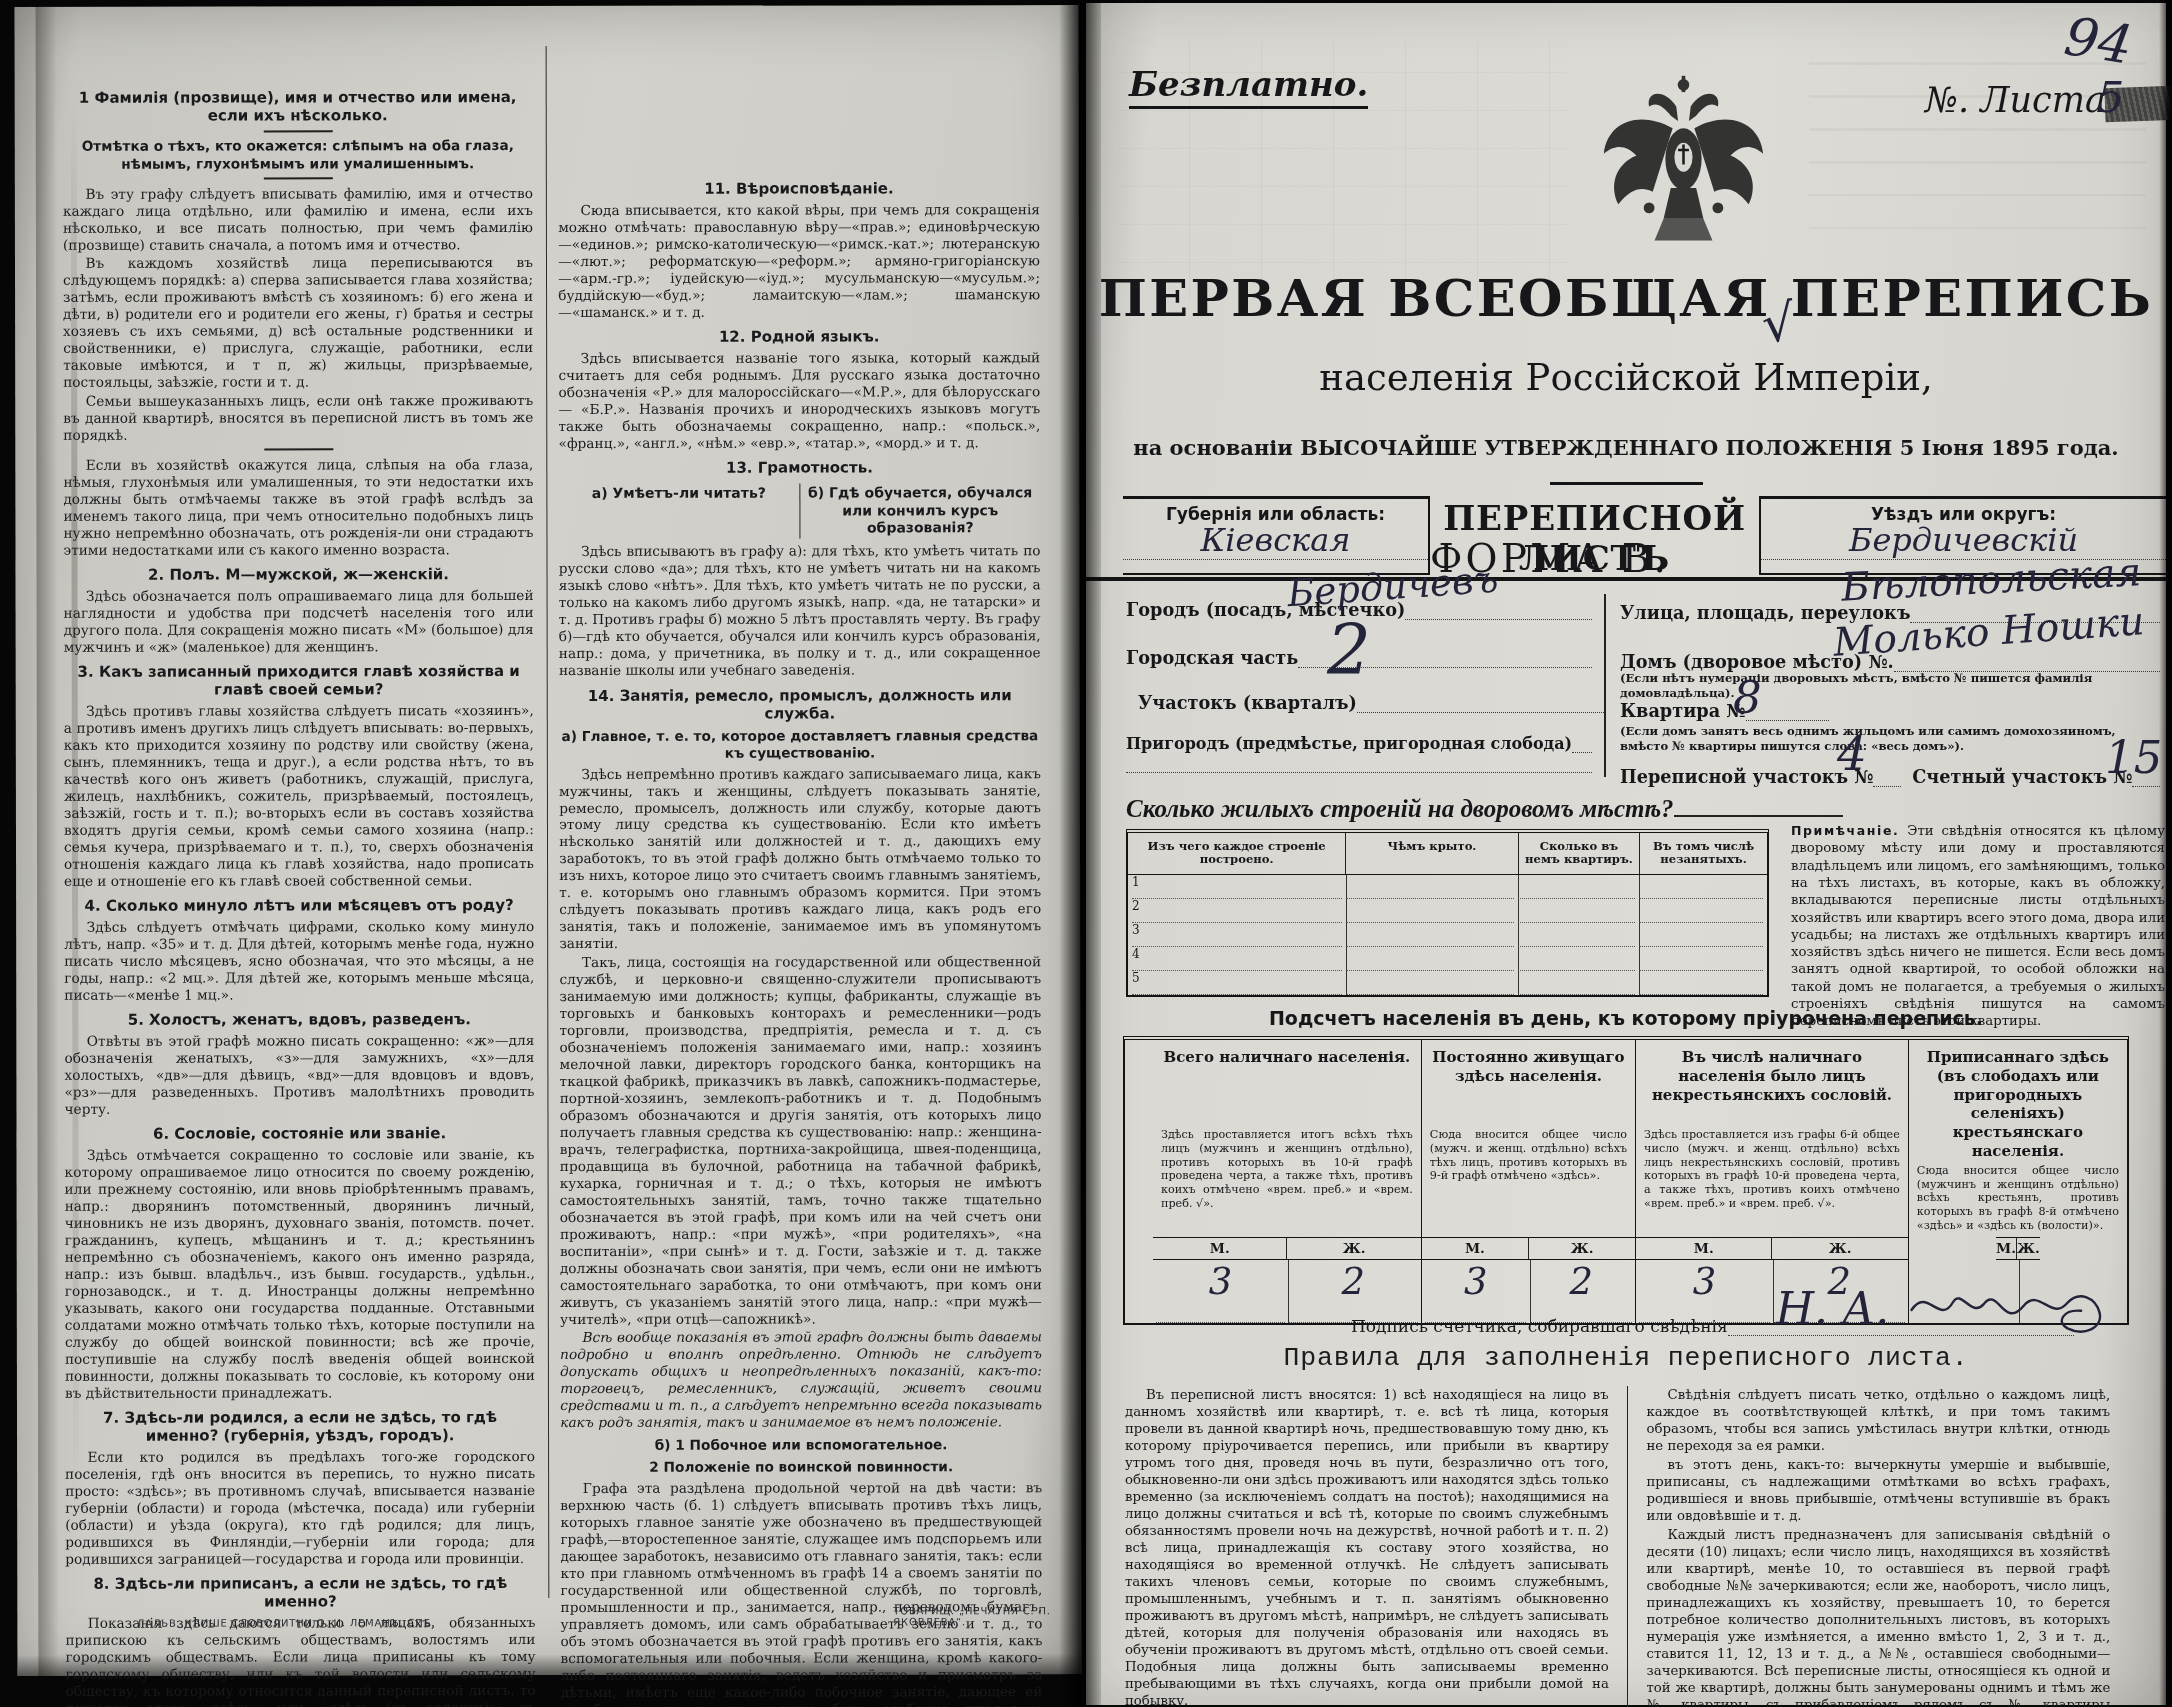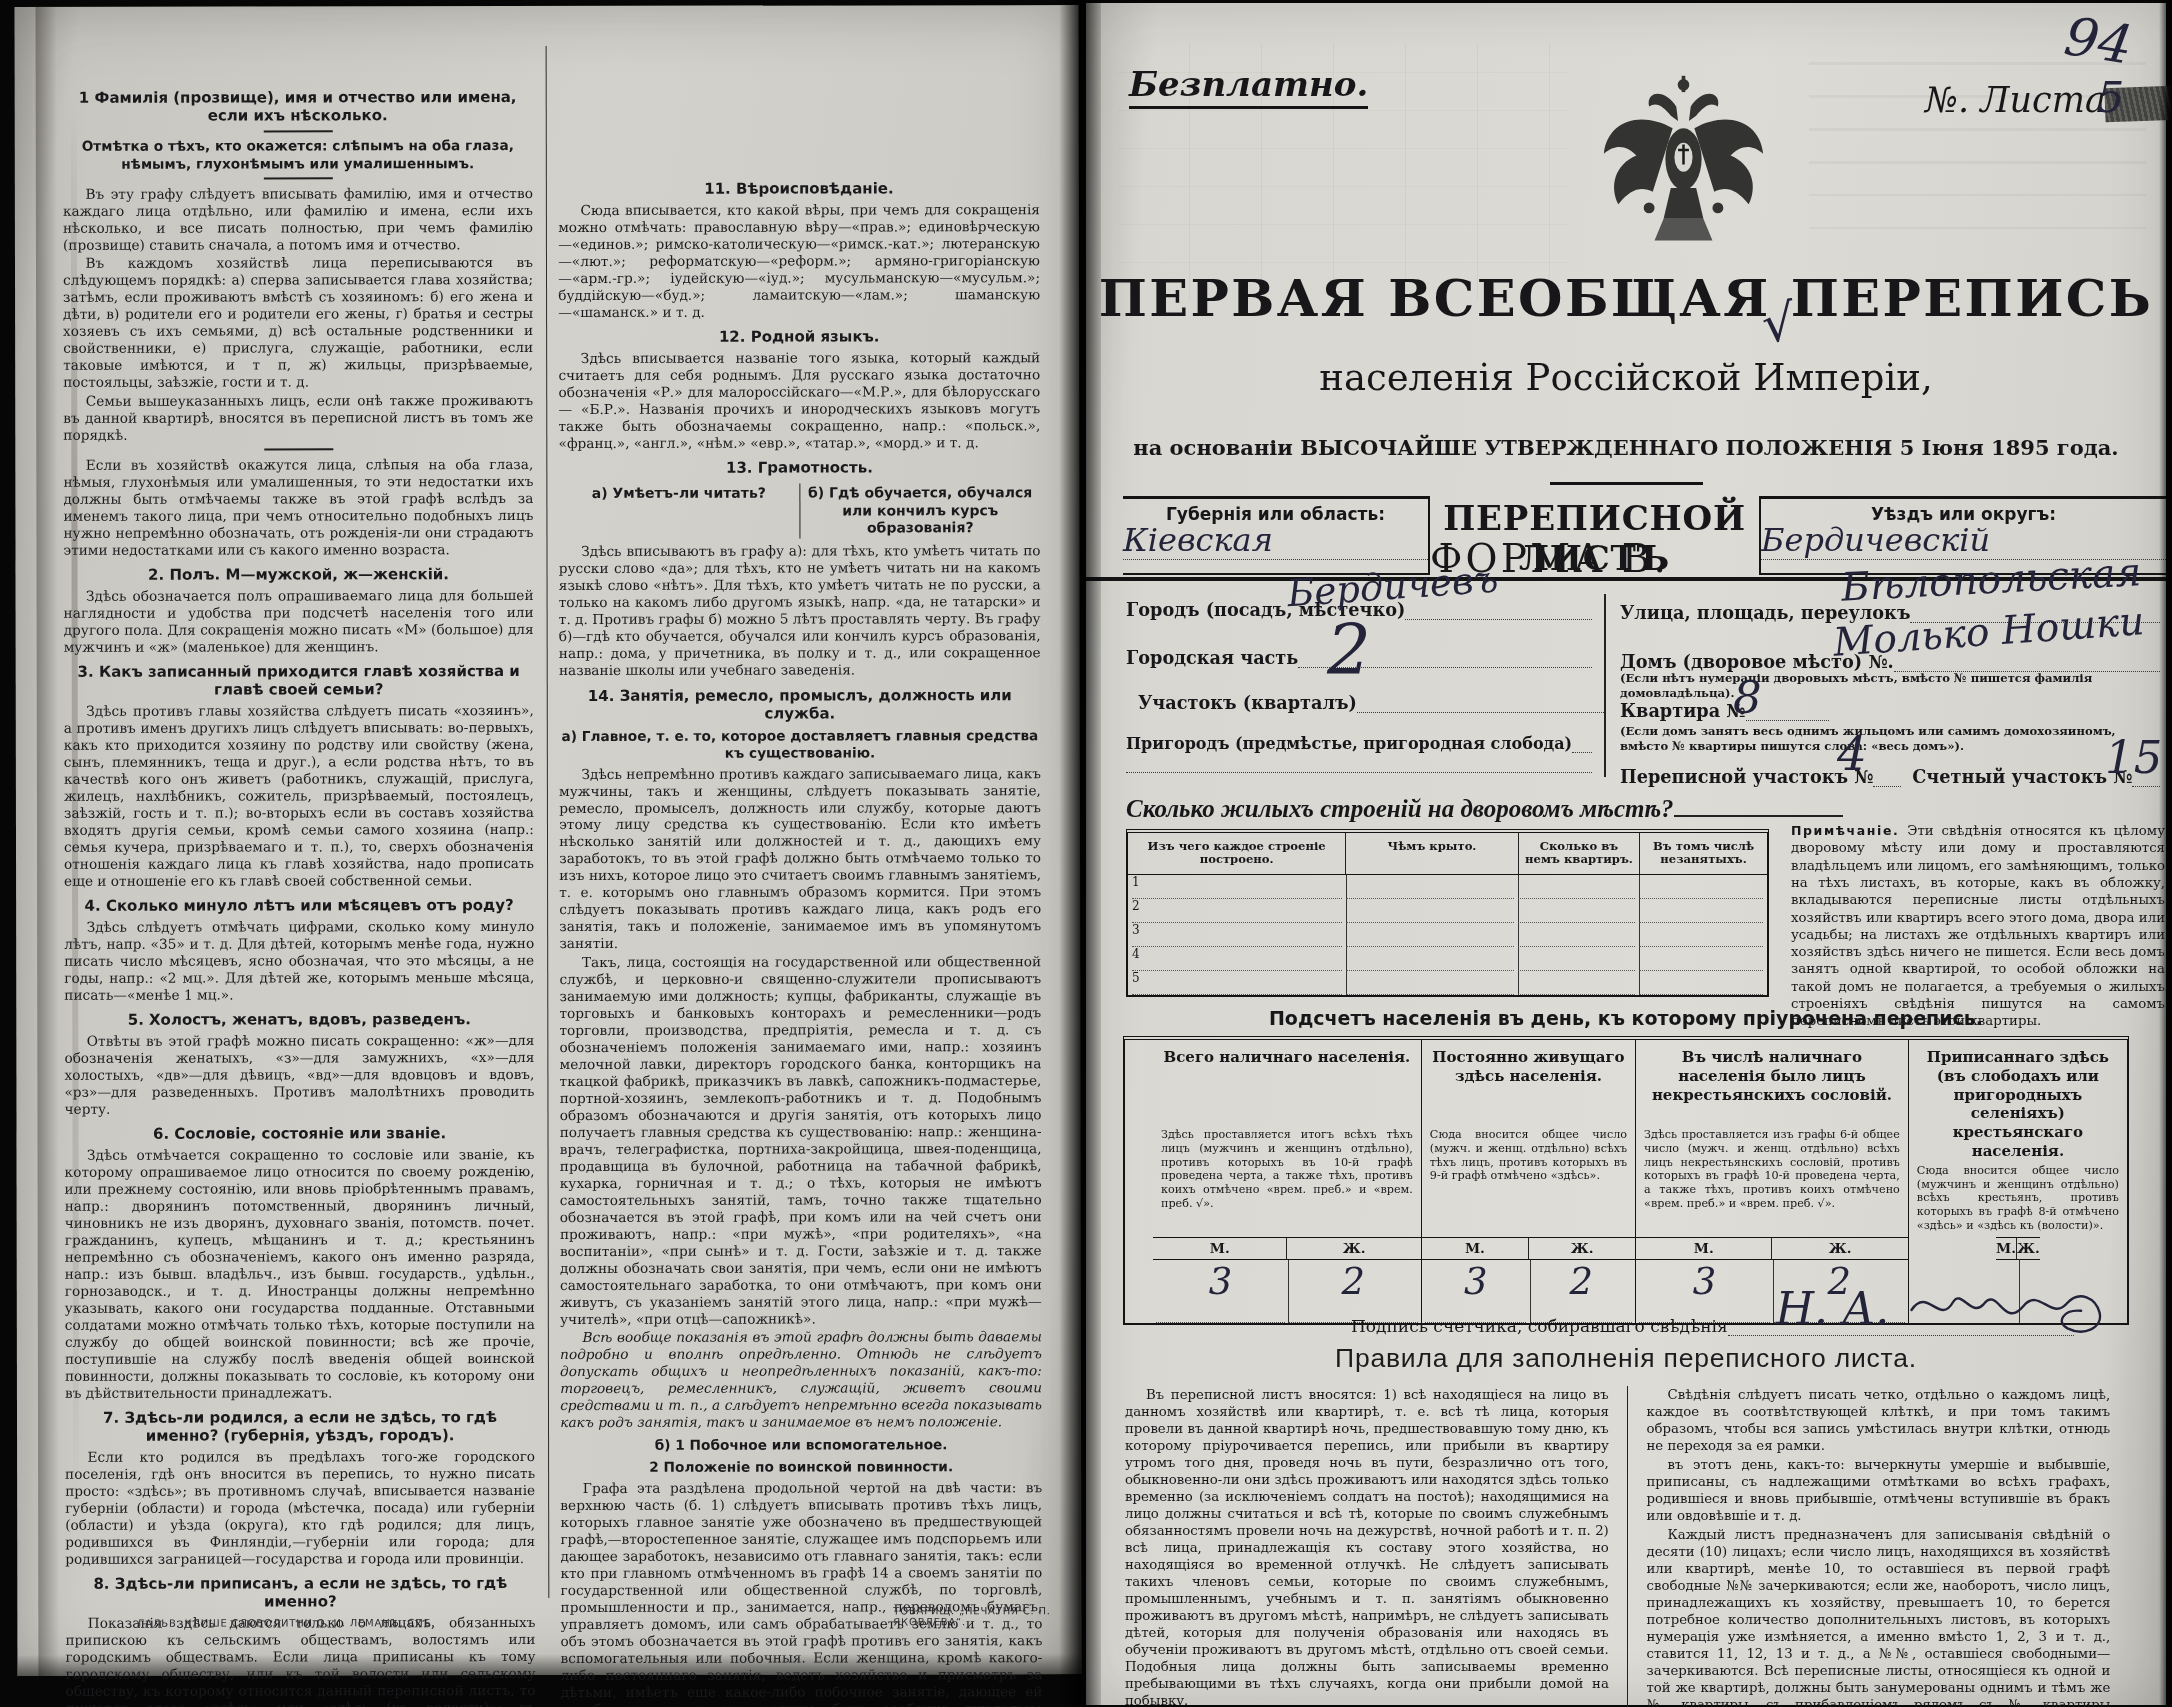--- a/index.html
+++ b/index.html
@@ -49,32 +49,32 @@
   #rp-check{left:676px;top:291px;font-size:51px;transform:rotate(-6deg);}
   #rp-title1{left:0;width:100%;top:265px;text-align:center;font-weight:bold;font-size:51px;
          letter-spacing:2.4px;font-family:"DejaVu Serif",serif;}
   #rp-title2{left:0;width:100%;top:353px;text-align:center;font-size:37px;}
   #rp-title3{left:0;width:100%;top:432px;text-align:center;font-weight:bold;font-size:21px;}
   #rp-trule{left:50%;top:479px;width:153px;margin-left:-76px;border-top:3.2px solid #141414;}
   .hdrbox{box-sizing:border-box;border-top:3.2px solid #141414;border-bottom:2.4px solid #141414;}
   #rp-boxL{left:37px;top:493px;width:307px;height:79px;border-right:2.4px solid #141414;}
   #rp-boxR{left:673px;top:493px;width:407px;height:79px;border-left:2.4px solid #141414;}
   .hdrbox .lbl{font-family:"DejaVu Sans",sans-serif;font-weight:bold;font-size:17px;text-align:center;margin-top:4.8px;}
-  .hdrbox .val{text-align:left;font-size:32px;margin-top:-3.2px;border-bottom:1.6px dotted #3a3a3a;font-style:italic;}
+  .hdrbox .val{text-align:center;font-size:32px;margin-top:-3.2px;border-bottom:1.6px dotted #3a3a3a;font-style:italic;}
   #rp-formA{left:344px;top:495px;width:329px;text-align:center;font-weight:bold;font-size:34px;letter-spacing:0.8px;}
   #rp-formB{left:344px;top:533px;width:326px;text-align:left;font-weight:normal;font-size:39px;letter-spacing:3.2px;}
   #rp-thickrule{left:0;top:574px;width:100%;height:4px;background:#141414;}
   #rp-vdiv{left:518px;top:591px;width:1.6px;height:183px;background:#222;}
   .frow{position:absolute;display:flex;align-items:flex-end;}
   #rules-cols{left:39px;top:1383px;width:1003px;display:flex;position:absolute;}
   .rcol{width:50%;box-sizing:border-box;font-size:13.3px;line-height:1.28;text-align:justify;}
   .rcol+.rcol{border-left:1.6px solid #222;padding-left:19px;}
   .rcol{padding-right:17.7px;}
   .rcol p{margin:0 0 1.6px;text-indent:21px;}
-  #rules-title{left:0;width:100%;top:1340px;text-align:center;font-family:Liberation Sans, sans-serif;
+  #rules-title{left:0;width:100%;top:1340px;text-align:center;font-family:Liberation Mono, monospace;
          font-size:26.5px;letter-spacing:0.8px;color:#1c1c1f;}
   #count-title{left:0;width:100%;top:1004px;text-align:center;font-family:"DejaVu Sans",sans-serif;
          font-weight:bold;font-size:19px;}
   #count-table{left:37px;top:1033px;width:1006px;border:2.4px solid #141414;border-top:4.8px double #141414;
          display:flex;box-sizing:border-box;background:rgba(255,255,255,.06);padding-left:28px;}
   .cg{box-sizing:border-box;display:flex;flex-direction:column;}
   .cg+.cg{border-left:1.6px solid #141414;}
   .cg-title{font-weight:bold;font-size:15px;text-align:center;padding:8px 8px 1.6px;line-height:1.25;min-height:77px;}
   .cg-desc{font-size:11.2px;line-height:1.22;text-align:justify;padding:1.6px 8px 4.8px;flex:1;}
   .cg-mj{display:flex;border-top:1.6px solid #141414;border-bottom:1.6px solid #141414;}

